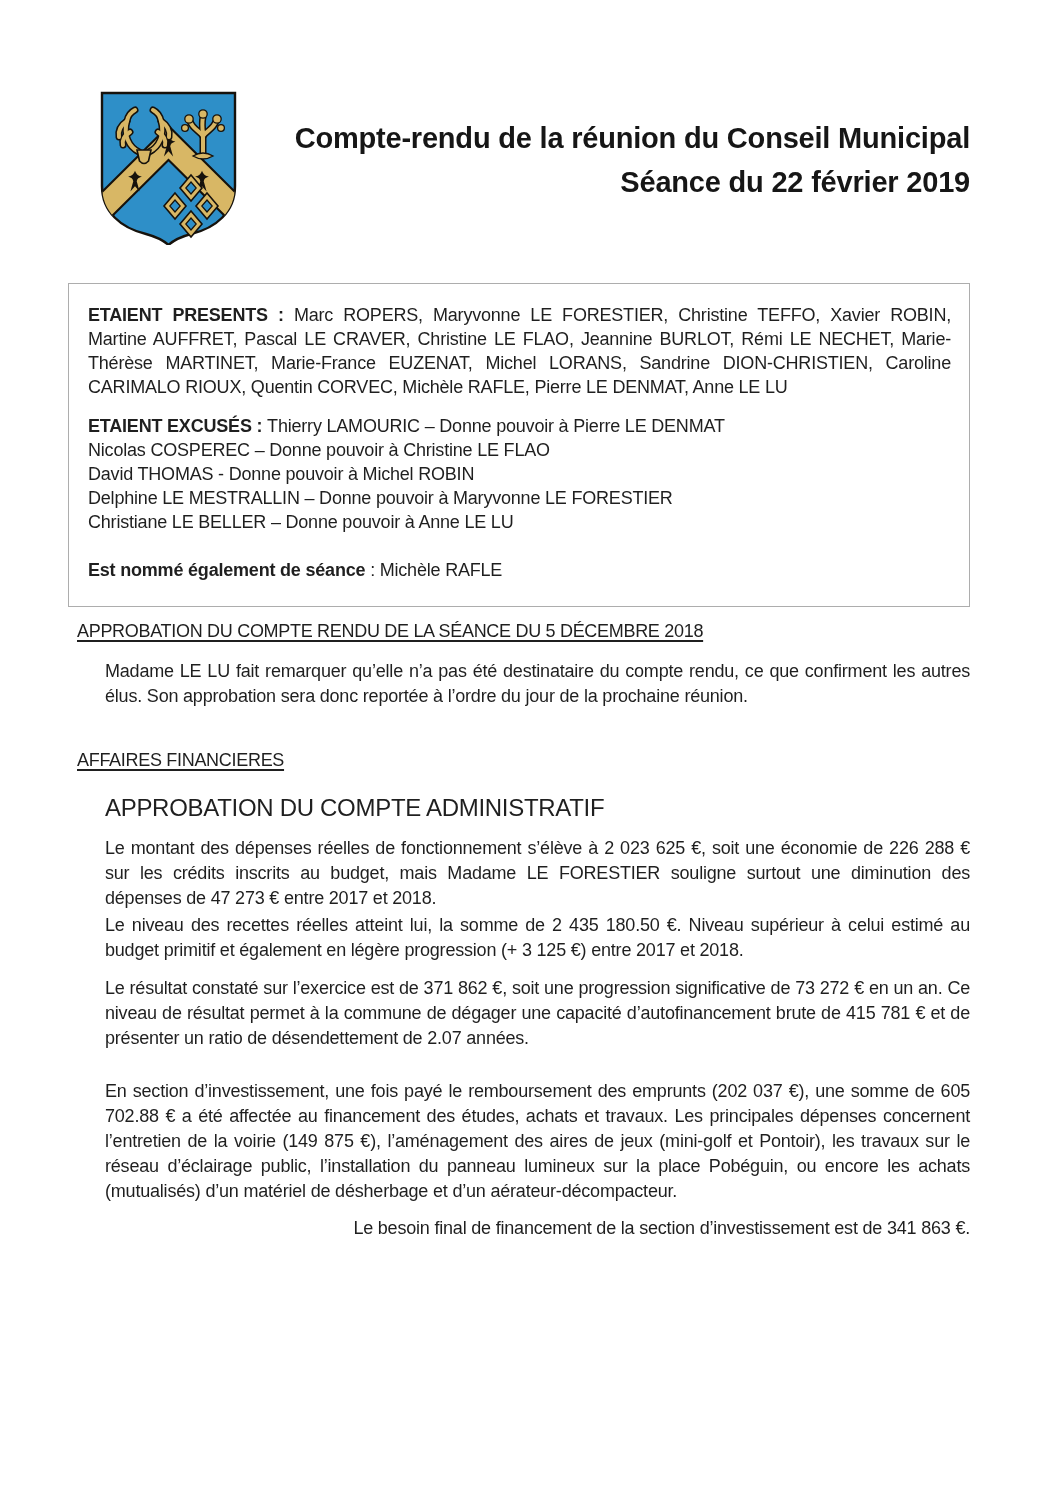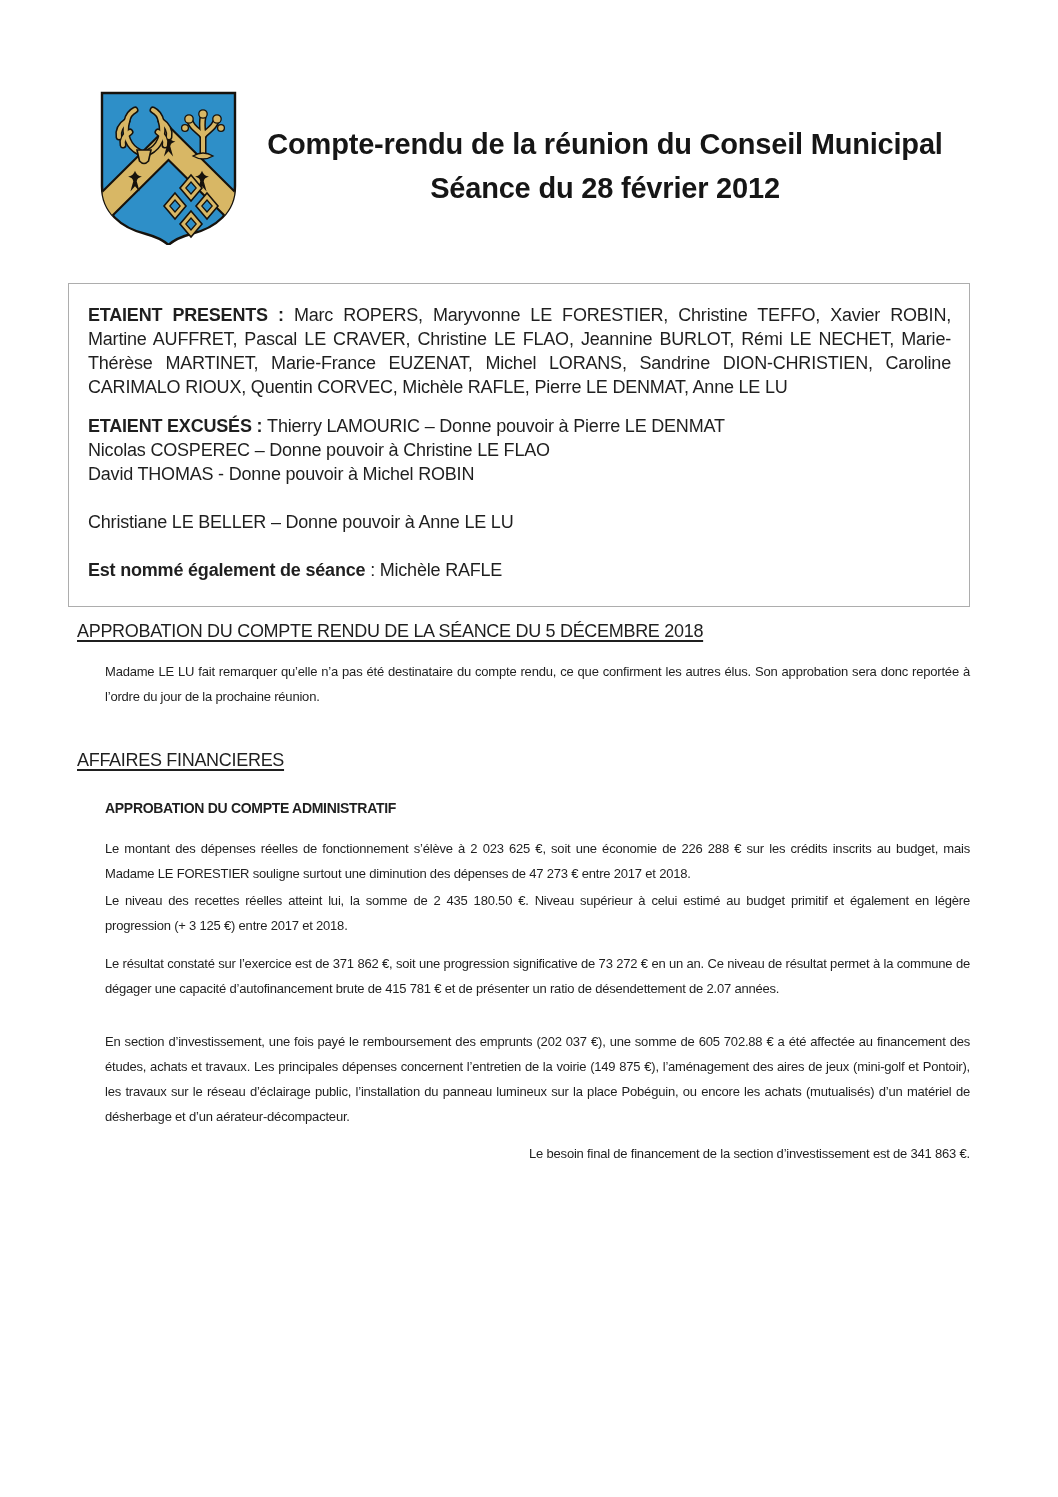--- a/index.html
+++ b/index.html
@@ -17,22 +17,22 @@
     margin:0 auto;
     background:var(--page-bg);
     font-family:"Liberation Sans","DejaVu Sans",sans-serif;
     color:var(--text);
     overflow:hidden;
   }
   
   .crest{position:absolute;left:97px;top:88px;width:143px;height:157px;}
   .title{
     position:absolute;left:240px;top:116px;width:730px;
-    text-align:center;font-weight:bold;font-size:29px;line-height:44px;
-    letter-spacing:-0.2px;color:#161616;margin-top:6px;
+    text-align:right;font-weight:bold;font-size:29px;line-height:44px;
+    letter-spacing:-0.2px;color:#161616;
   }
   
   .attendees{
     position:absolute;left:68px;top:283px;width:902px;min-height:294px;
     border:1px solid var(--box-border);
     box-sizing:border-box;
     padding:19px 18px 24px 19px;
     font-size:18px;line-height:24px;letter-spacing:-0.2px;
   }
   .attendees p{margin:0;}
@@ -41,26 +41,26 @@
   .attendees .justify{text-align:justify;}
   .b{font-weight:bold;}
   
   .content{position:absolute;left:77px;top:620px;width:893px;}
   .h-underline{
     font-size:18px;font-weight:normal;letter-spacing:-0.3px;
     text-decoration:underline;text-decoration-thickness:2px;text-underline-offset:3px;
     line-height:22px;margin:0;
   }
   .h-sub{
-    font-size:14px;font-weight:bold;letter-spacing:-0.3px;
+    font-size:24px;font-weight:normal;letter-spacing:-0.3px;
     line-height:22px;margin:26px 0 0 28px;
   }
   .para{
     margin:2px 0 0 28px;
-    font-size:13px;line-height:25px;letter-spacing:-0.2px;
+    font-size:18px;line-height:25px;letter-spacing:-0.2px;
     text-align:justify;
   }
   .para.last-flush{text-align:right;}
   .mt-heading{margin-top:40px;}
   .mt-first{margin-top:17px;}
   .mt-tight{margin-top:13px;}
   .mt-invest{margin-top:28px;}
   .mt-besoin{margin-top:12px;}
   svg .stroke-out{fill:none;stroke:var(--crest-outline);stroke-width:7;stroke-linecap:round;stroke-linejoin:round;}
   svg .stroke-gold{fill:none;stroke:var(--crest-gold);stroke-width:4;stroke-linecap:round;stroke-linejoin:round;}
@@ -153,32 +153,32 @@
         <circle cx="0" cy="-16" r="4.2"></circle>
         <circle cx="-18" cy="-2" r="3.4"></circle>
         <circle cx="18" cy="-2" r="3.4"></circle>
         <path d="M-10,26 Q0,20 10,26 Q5,29 0,29 Q-5,29 -10,26 Z" stroke-width="1.4"></path>
       </g>
     </g>
   </svg>
 
   <header class="title">
     <div>Compte-rendu de la réunion du Conseil Municipal</div>
-    <div>Séance du 28 février 2012</div>
+    <div>Séance du 22 février 2019</div>
   </header>
 
   <section class="attendees">
     <p class="justify">
       <span class="b">ETAIENT PRESENTS : </span><span>Marc ROPERS, Maryvonne LE FORESTIER, Christine TEFFO, Xavier ROBIN, Martine AUFFRET, Pascal LE CRAVER, Christine LE FLAO, Jeannine BURLOT, Rémi LE NECHET, Marie-Thérèse MARTINET, Marie-France EUZENAT, Michel LORANS, Sandrine DION-CHRISTIEN, Caroline CARIMALO RIOUX,  Quentin CORVEC, Michèle RAFLE, Pierre LE DENMAT, Anne LE LU</span>
     </p>
     <p class="gap">
       <span class="b">ETAIENT EXCUSÉS : </span><span>Thierry LAMOURIC – Donne pouvoir à Pierre LE DENMAT</span><br>
       <span>Nicolas COSPEREC – Donne pouvoir à  Christine LE FLAO</span><br>
       <span>David THOMAS - Donne pouvoir à  Michel ROBIN</span><br>
-      <br>
+      <span>Delphine LE MESTRALLIN – Donne pouvoir à Maryvonne LE FORESTIER</span><br>
       <span>Christiane LE BELLER – Donne pouvoir à Anne LE LU</span>
     </p>
     <p class="gap-lg">
       <span class="b">Est nommé également de séance</span><span> : Michèle RAFLE</span>
     </p>
   </section>
 
   <section class="content">
     <h2 class="h-underline">APPROBATION DU COMPTE RENDU DE LA SÉANCE DU 5 DÉCEMBRE 2018</h2>
     <p class="para mt-first">Madame LE LU fait remarquer qu’elle n’a pas été destinataire du compte rendu, ce que confirment les autres élus. Son approbation sera donc reportée à l’ordre du jour de la prochaine réunion.</p>

